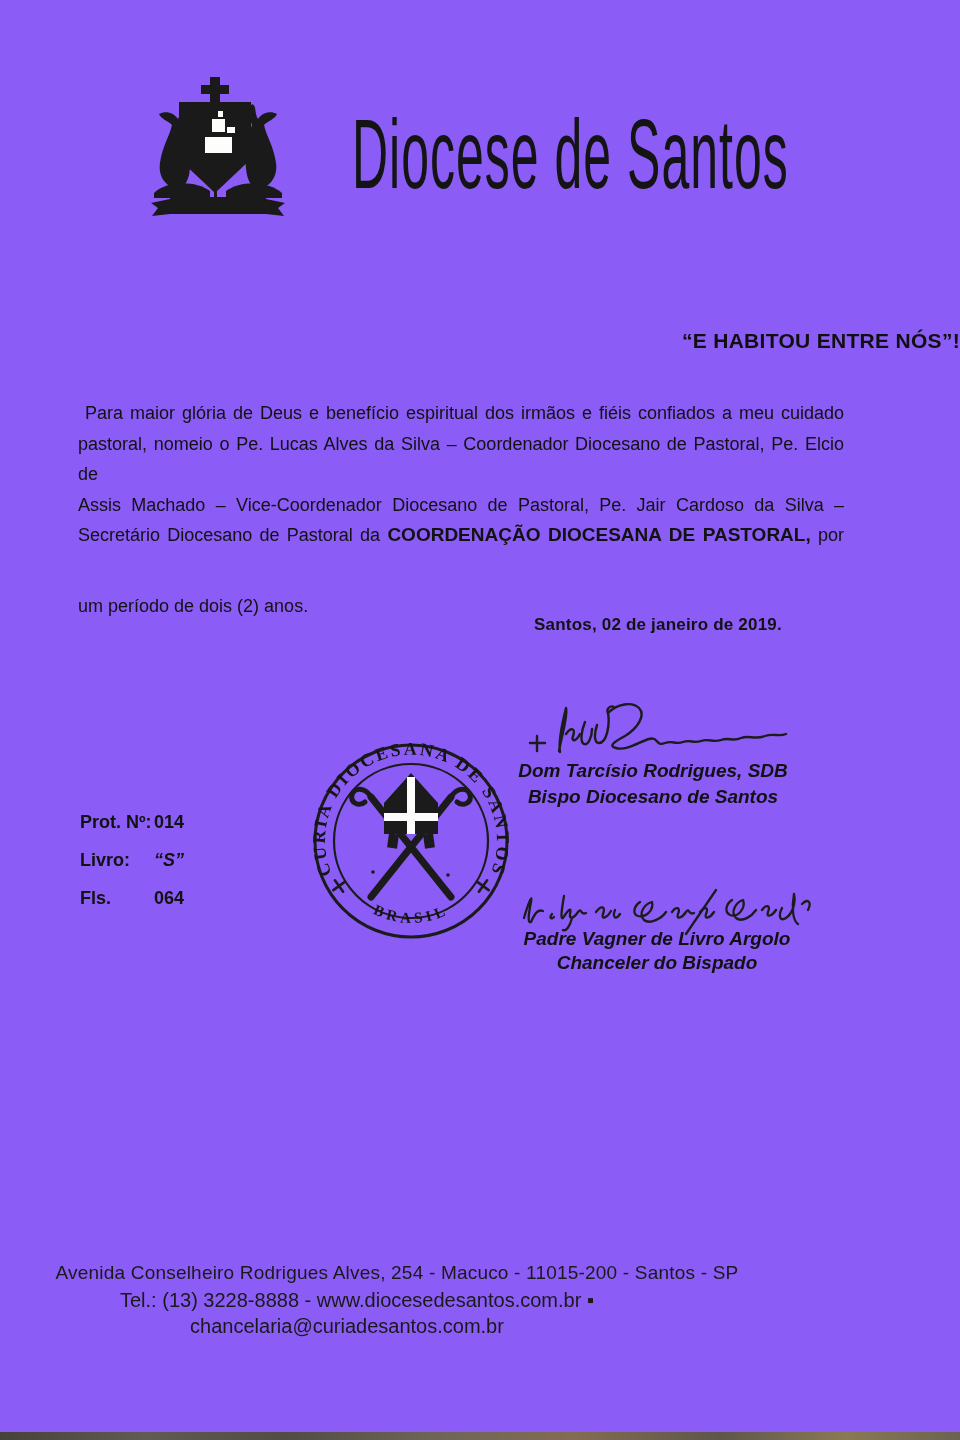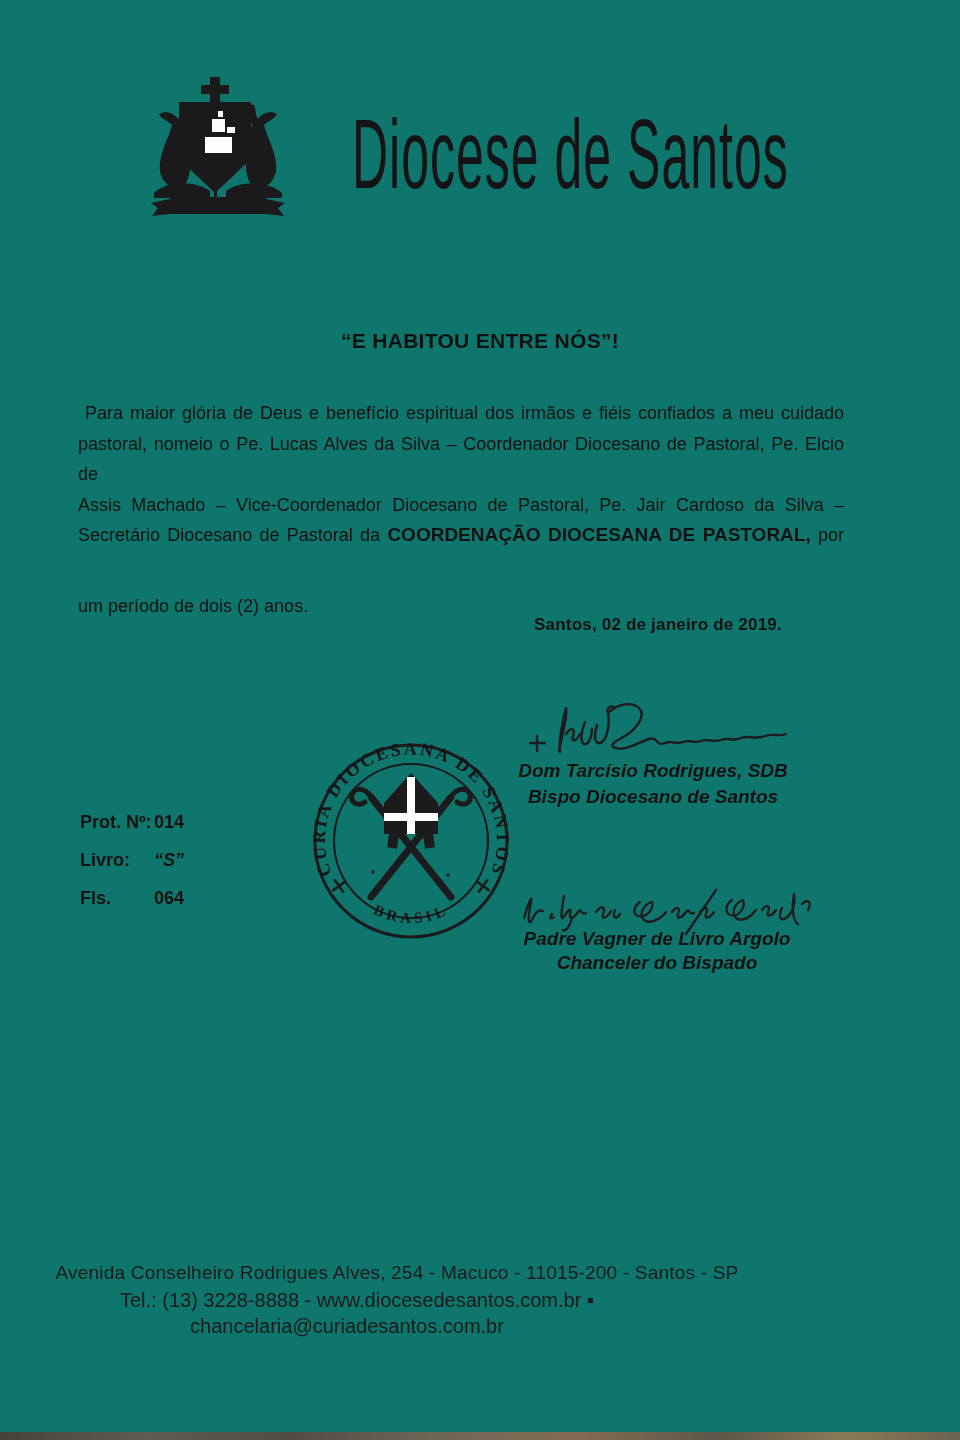--- a/index.html
+++ b/index.html
@@ -1,30 +1,30 @@
 <!DOCTYPE html>
 <html><head>
 <meta charset="utf-8">
 <style>
   html,body{margin:0;padding:0;}
   body{background:#e8e8e6;font-family:"Liberation Sans",sans-serif;}
   .page{
     position:relative;width:960px;height:1440px;margin:0 auto;
-    background:#0f766e;color:#161616;overflow:hidden;
+    background:#8b5cf6;color:#161616;overflow:hidden;
   }
   
   .coat{position:absolute;left:148px;top:70px;width:140px;height:150px;}
   .org-title{
     position:absolute;left:352px;top:98px;
     font-size:50px;font-weight:400;letter-spacing:1px;color:#141414;
     transform:scaleY(1.95);transform-origin:top left;white-space:nowrap;
   }
   
   .doc-title{
-    position:absolute;left:0;top:329px;width:960px;text-align:center;
+    position:absolute;left:0;top:329px;width:960px;text-align:right;
     font-size:21px;font-weight:bold;letter-spacing:.3px;color:#101010;
   }
   .body-block{
     position:absolute;left:78px;top:398px;width:766px;
     font-size:18px;line-height:30.5px;color:#121212;
   }
   .jline{text-align:justify;text-align-last:justify;white-space:normal;}
   .lline{text-align:left;margin-top:40px;}
   .indent1{padding-left:7px;box-sizing:border-box;}
   .b{font-weight:bold;font-size:19px;margin-top:18px;}

